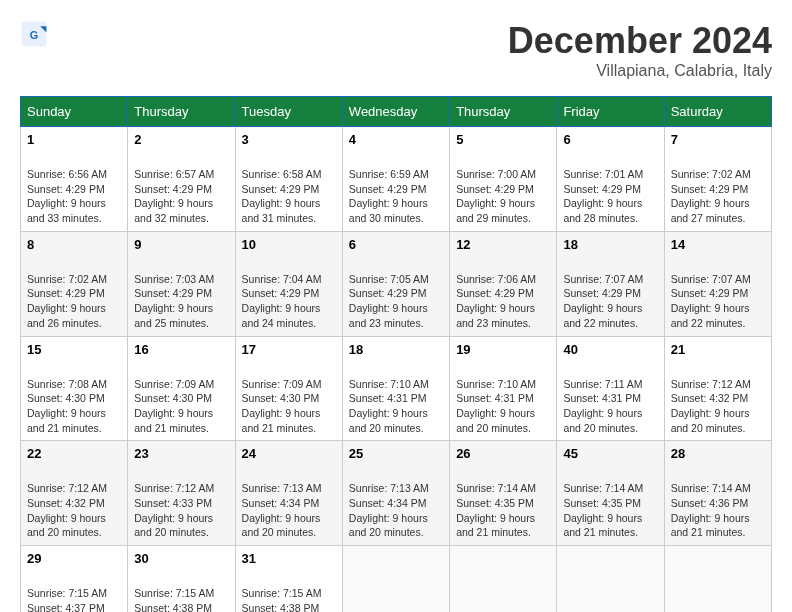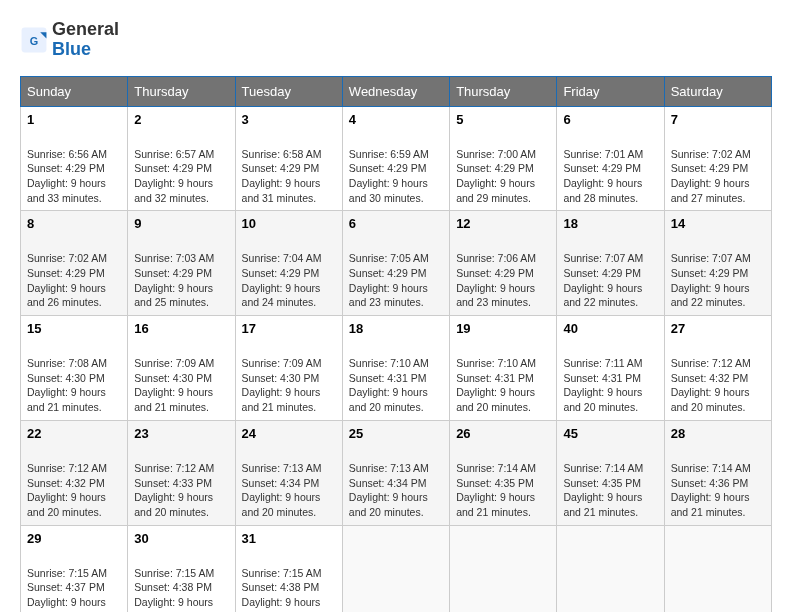--- a/index.html
+++ b/index.html
@@ -43,21 +43,21 @@
     .location {
       font-size: 16px;
       color: #555;
     }
     .calendar {
       width: 100%;
       border-collapse: collapse;
       font-size: 11px;
     }
     .calendar th {
-      background: #737373;
+      background: #15803d;
       color: white;
       padding: 7px 6px;
       text-align: left;
       font-size: 13px;
       font-weight: normal;
       border: 1px solid #1a6bb5;
     }
     .calendar td {
       border: 1px solid #ccc;
       vertical-align: top;
@@ -91,24 +91,24 @@
 </head>
 <body>
 
 <div class="header">
   <div class="logo">
     <svg class="logo-icon" viewBox="0 0 36 36">
       <rect x="2" y="2" width="32" height="32" rx="4" fill="#e8f0fe"></rect>
       <text x="18" y="24" text-anchor="middle" font-size="14" font-weight="bold" fill="#1a6bb5">G</text>
       <polygon points="26,8 34,8 34,16" fill="#1a6bb5"></polygon>
     </svg>
-    <div class="logo-text">
-      <span class="logo-general">General</span><br>
-      <span class="logo-blue">Blue</span>
-    </div>
+  </div>
+  <div class="title-block">
+    <div class="month-title">December 2024</div>
+    <div class="location">Villapiana, Calabria, Italy</div>
   </div>
 </div>
 
 <table class="calendar">
   <thead>
     <tr>
       <th>Sunday</th>
       <th>Thursday</th>
       <th>Tuesday</th>
       <th>Wednesday</th>
@@ -197,21 +197,21 @@
         </td>
         <td>
           <span class="day-number">19</span>
           <div class="day-info">Sunrise: 7:10 AM<br>Sunset: 4:31 PM<br>Daylight: 9 hours<br>and 20 minutes.</div>
         </td>
         <td>
           <span class="day-number">40</span>
           <div class="day-info">Sunrise: 7:11 AM<br>Sunset: 4:31 PM<br>Daylight: 9 hours<br>and 20 minutes.</div>
         </td>
         <td>
-          <span class="day-number">27</span>
+          <span class="day-number">21</span>
           <div class="day-info">Sunrise: 7:12 AM<br>Sunset: 4:32 PM<br>Daylight: 9 hours<br>and 20 minutes.</div>
         </td>
       </tr>
       <tr>
         <td>
           <span class="day-number">22</span>
           <div class="day-info">Sunrise: 7:12 AM<br>Sunset: 4:32 PM<br>Daylight: 9 hours<br>and 20 minutes.</div>
         </td>
         <td>
           <span class="day-number">23</span>

